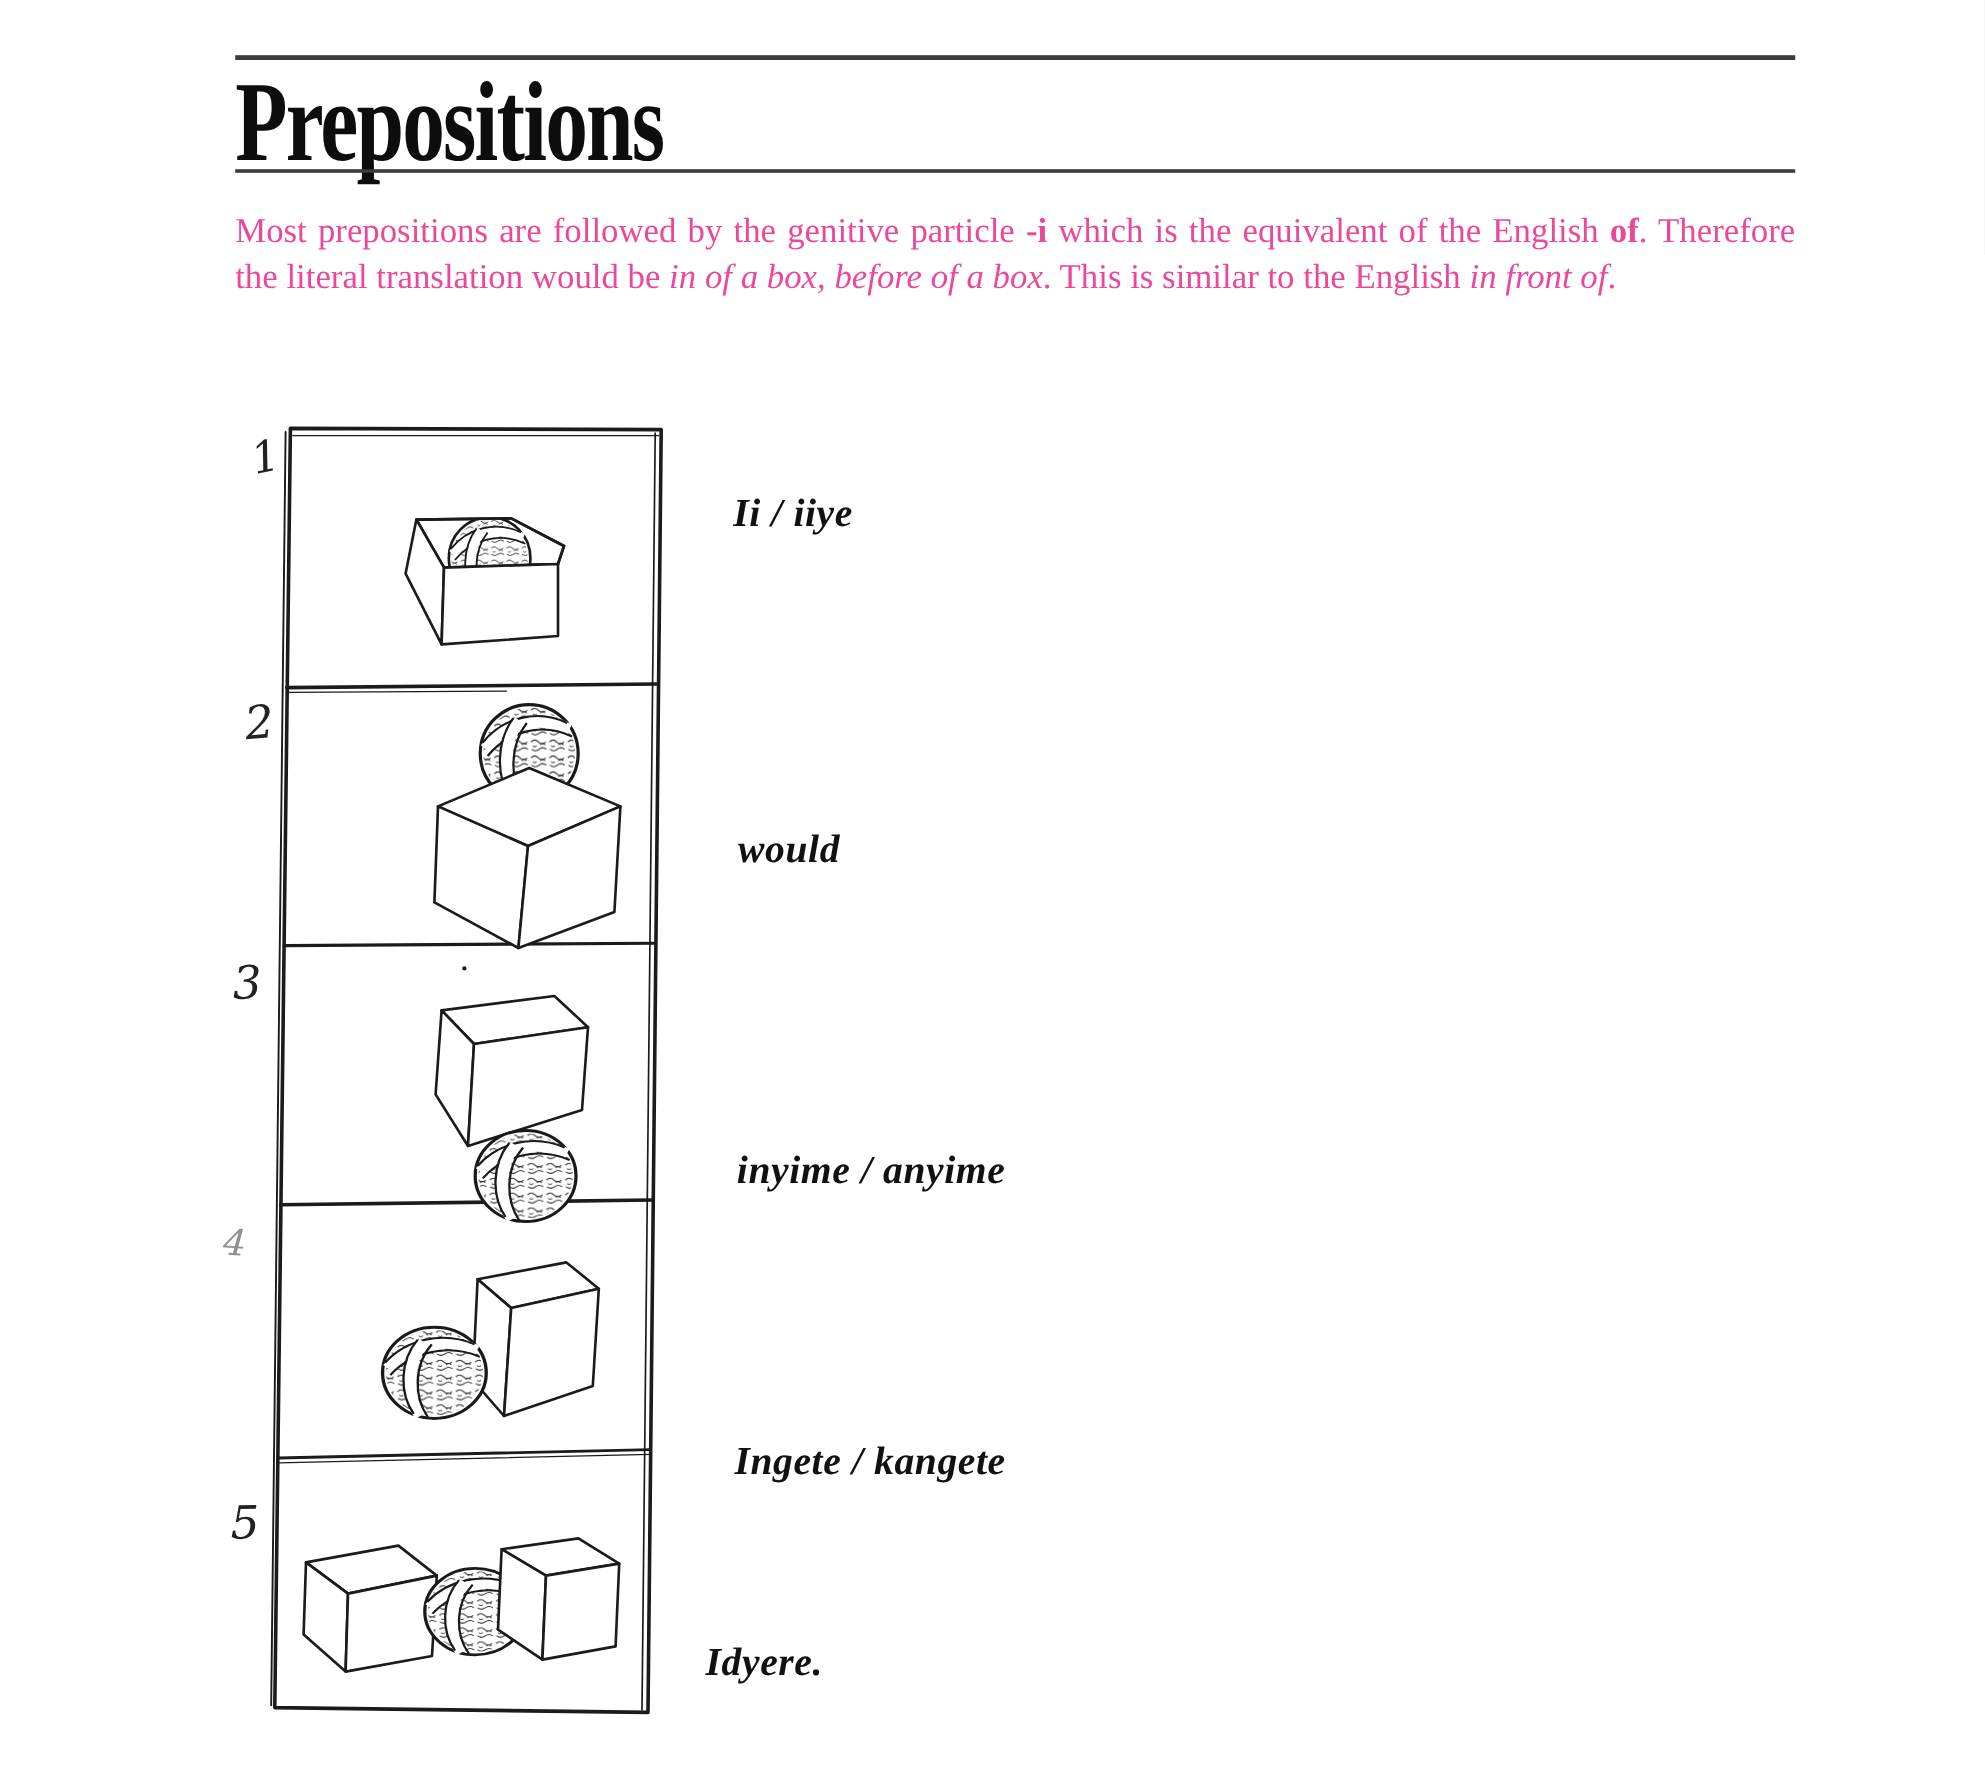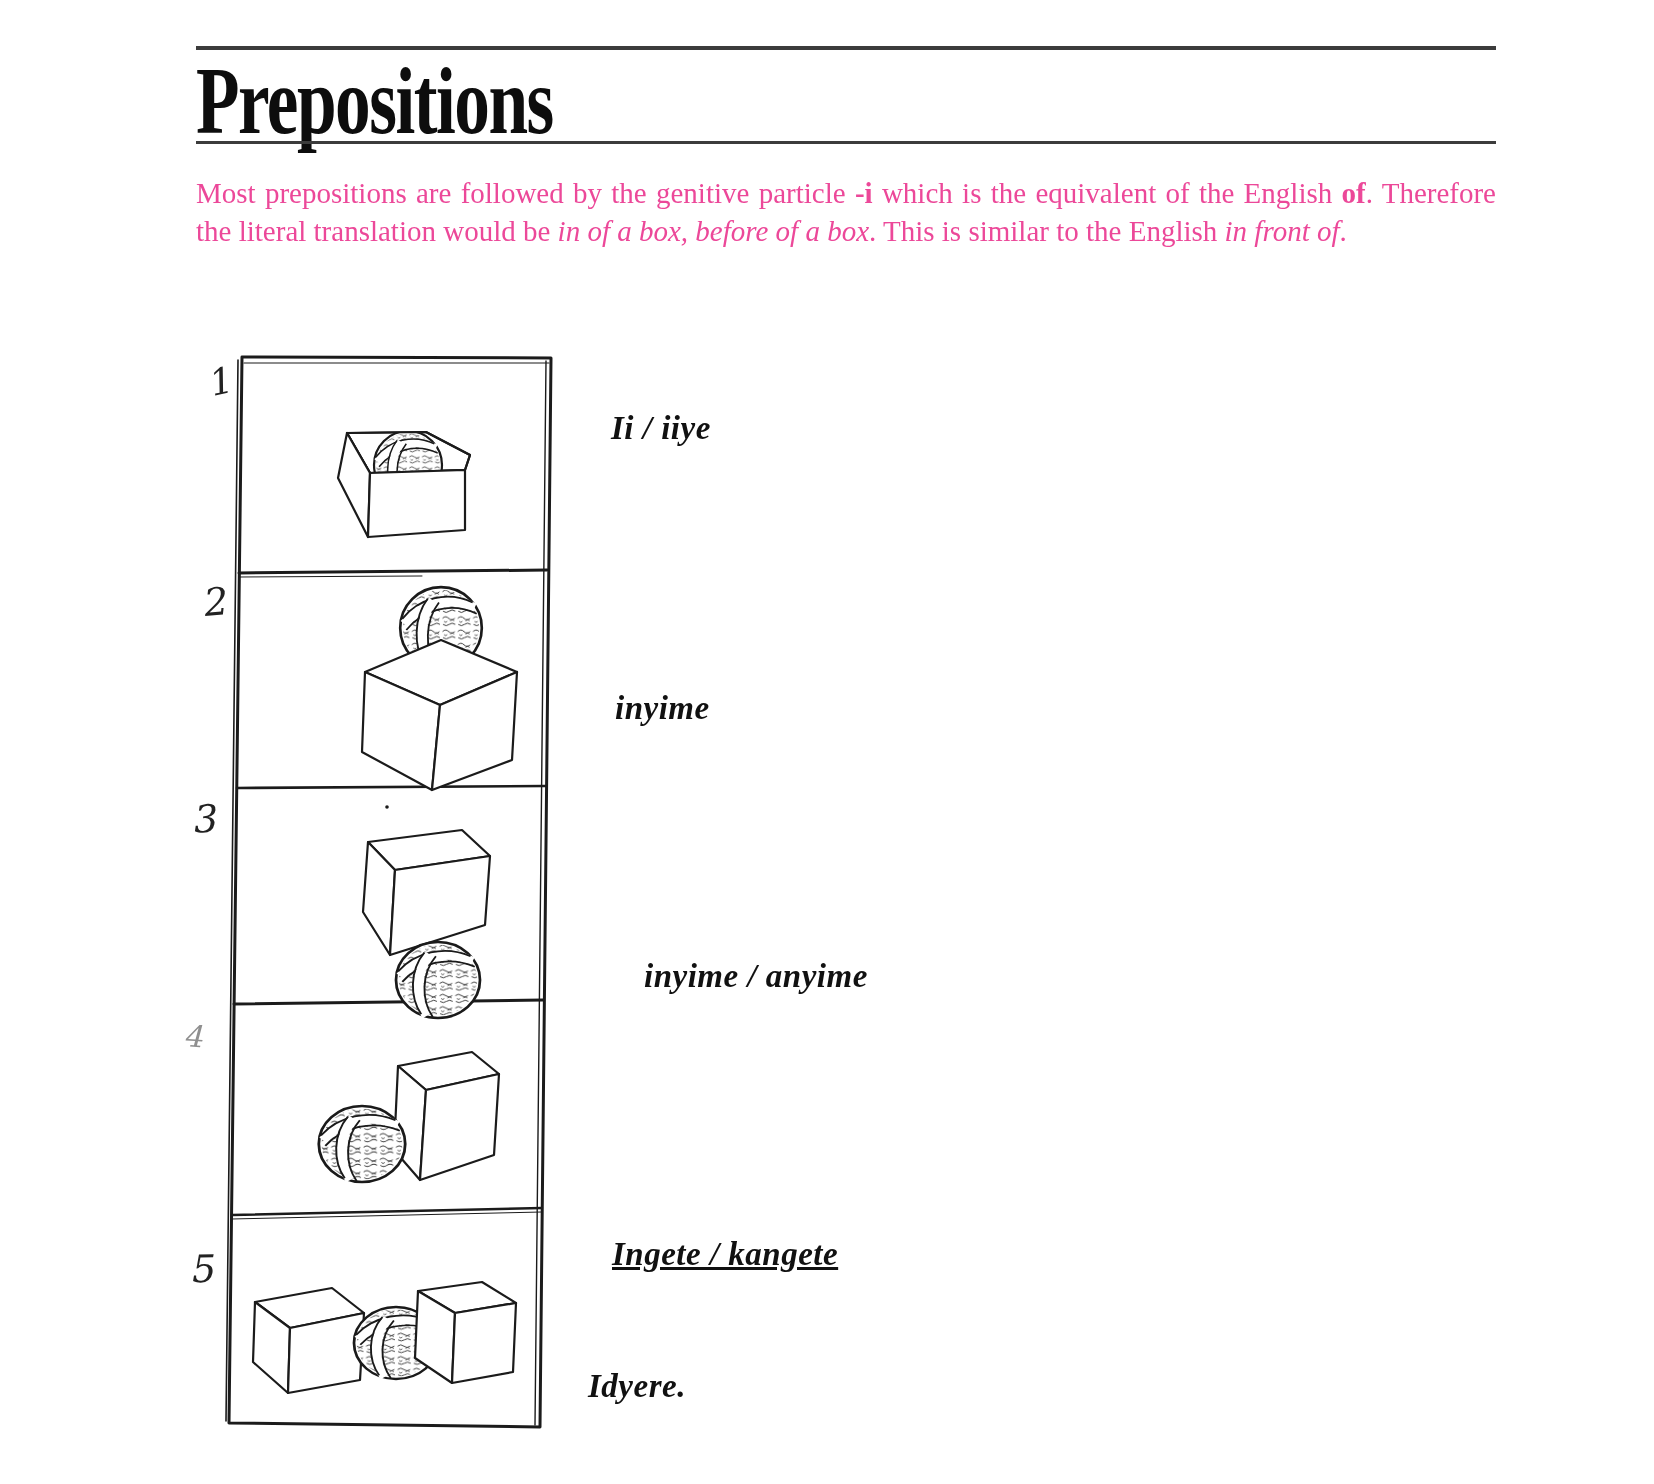--- a/index.html
+++ b/index.html
@@ -42,22 +42,22 @@
   .panel-number.n4{left:192px;top:1250px;transform:rotate(-1deg);}
   .panel-label{
     position:absolute;
     font-family:"Liberation Serif", serif;
     font-weight:bold;font-style:italic;
     font-size:33px;color:#111;line-height:1.1;
     letter-spacing:0.5px;white-space:nowrap;text-align:center;
   }
   .panel-label.l0{left:611px;top:410px;}
   .panel-label.l1{left:615px;top:690px;}
-  .panel-label.l2{left:644px;top:958px;}
-  .panel-label.l3{left:612px;top:1236px;text-decoration:underline;}
+  .panel-label.l2{left:614px;top:958px;}
+  .panel-label.l3{left:612px;top:1200px;}
   .panel-label.l4{left:588px;top:1368px;}
   svg .ln{fill:none;stroke:#1b1b1b;stroke-linecap:round;stroke-linejoin:round;}
   svg .face{fill:#ffffff;stroke:#1b1b1b;stroke-width:2.2;stroke-linejoin:round;}
 </style>
 </head>
 <body>
 
 <div class="page">
 
   <div class="rule rule-top"></div>
@@ -167,18 +167,18 @@
       </g>
     </svg>
 
     <div class="panel-number n0">1</div>
     <div class="panel-number n1">2</div>
     <div class="panel-number n2">3</div>
     <div class="panel-number n3">4</div>
     <div class="panel-number n4">5</div>
 
     <div class="panel-label l0">Ii / iiye</div>
-    <div class="panel-label l1">inyime</div>
+    <div class="panel-label l1">would</div>
     <div class="panel-label l2">inyime / anyime</div>
     <div class="panel-label l3">Ingete / kangete</div>
     <div class="panel-label l4">Idyere.</div>
   </div>
 </div>
 
 </body></html>

